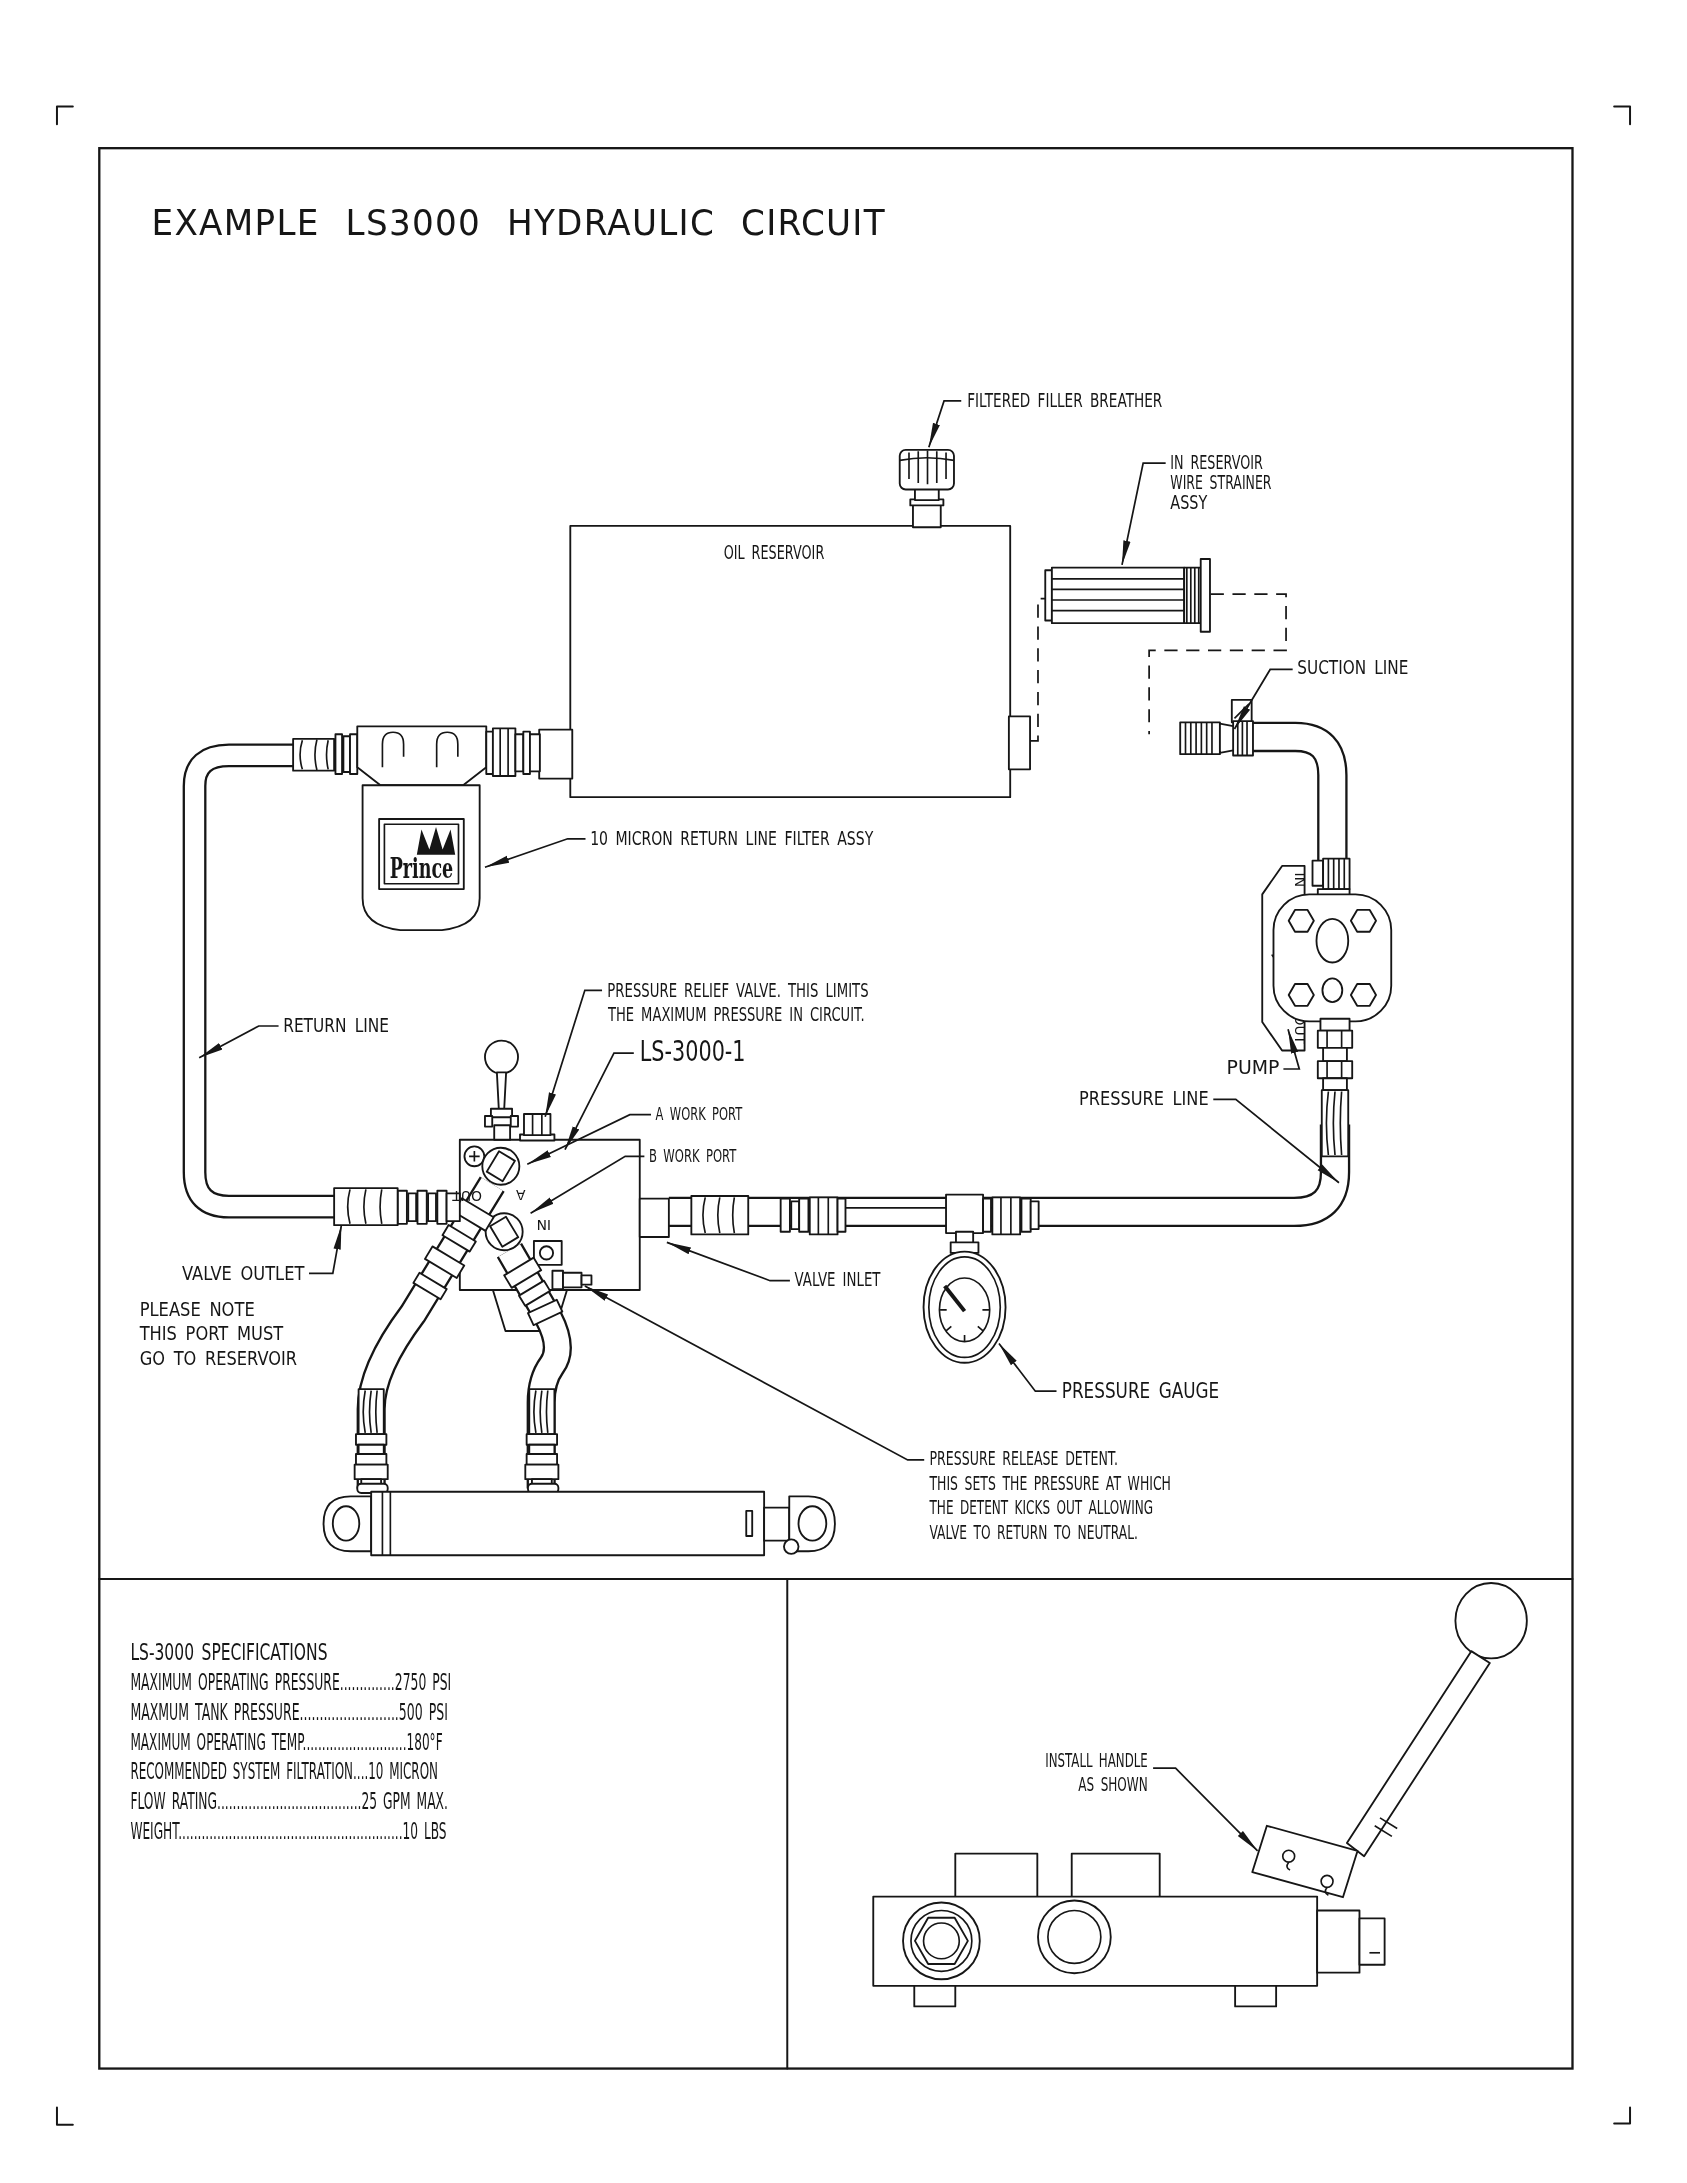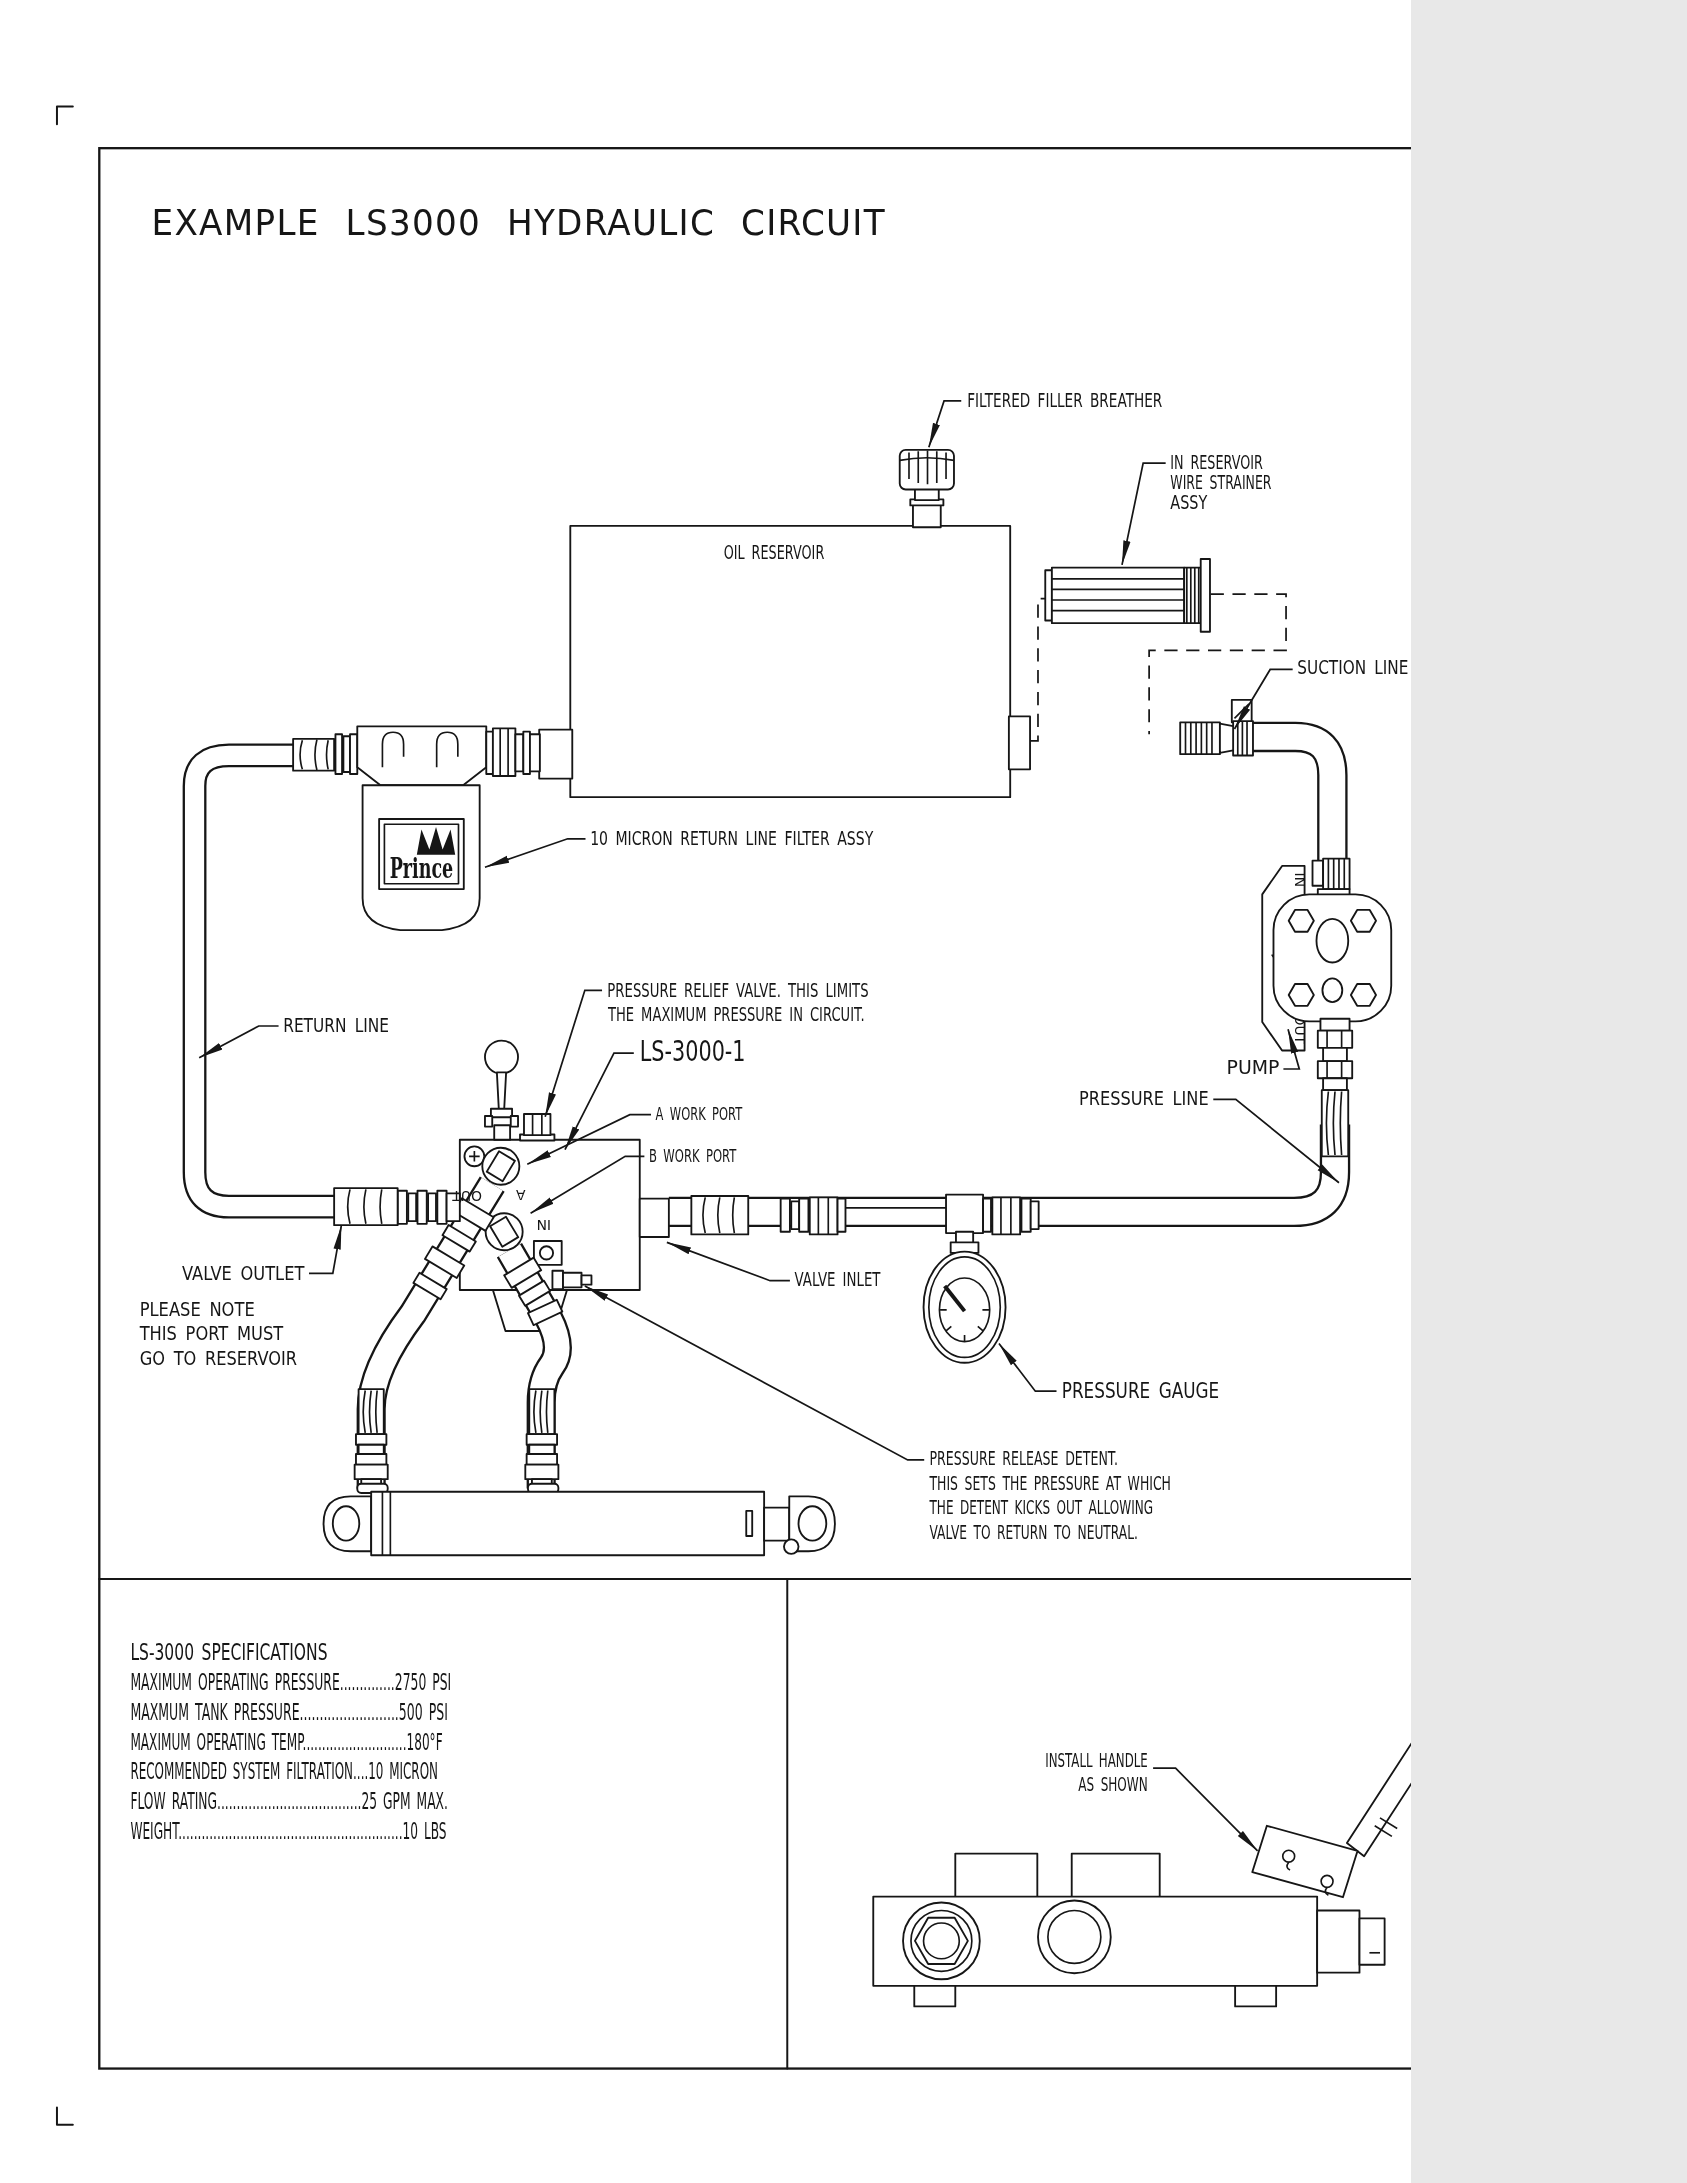--- a/index.html
+++ b/index.html
@@ -1,16 +1,16 @@
 <!DOCTYPE html>
 <html style="font-size:10.6px"><head>
 <meta charset="utf-8">
 <style>
   html,body{margin:0;padding:0;background:#e8e8e8;}
-  #page{position:relative;width:1411px;height:2183px;background:#ffffff;overflow:hidden;}
+  #page{position:relative;width:1687px;height:2183px;background:#ffffff;overflow:hidden;}
   svg{position:absolute;left:0;top:0;}
   .ln{stroke:#161616;stroke-width:3;fill:none;stroke-linecap:round;stroke-linejoin:round;}
   .ln2{stroke:#161616;stroke-width:2.5;fill:none;stroke-linejoin:round;}
   .wf{fill:#ffffff;stroke:#161616;stroke-width:2.8;stroke-linejoin:round;}
   .bf{fill:#161616;stroke:none;}
   .to{stroke:#161616;fill:none;stroke-linecap:butt;}
   .ti{stroke:#ffffff;fill:none;stroke-linecap:butt;}
   .leader{stroke:#161616;stroke-width:2.6;fill:none;}
   .dash{stroke:#161616;stroke-width:2.6;fill:none;stroke-dasharray:20 13;}
   text{font-family:"DejaVu Sans",sans-serif;fill:#161616;word-spacing:6px;}

